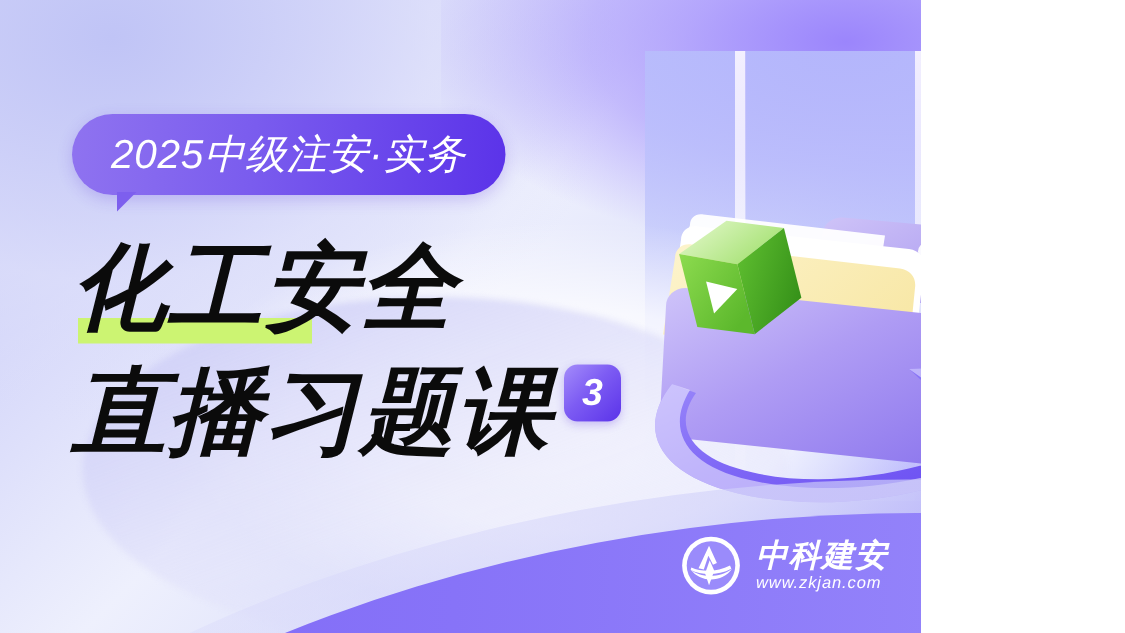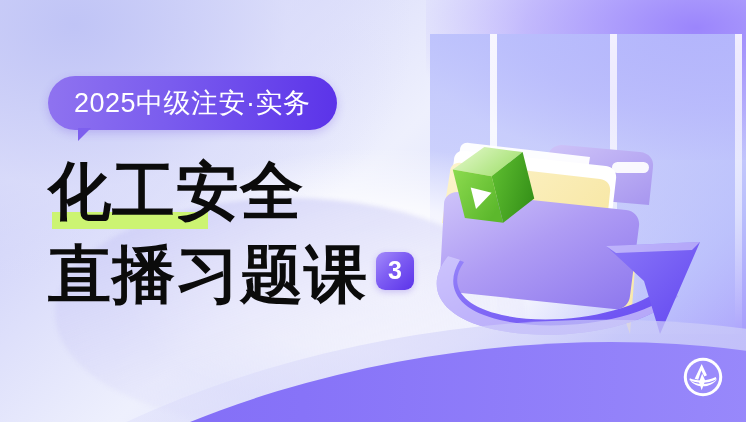--- a/index.html
+++ b/index.html
@@ -2,26 +2,27 @@
 <html><head>
 <meta charset="utf-8">
 <style>
   html, body {
     margin: 0;
     padding: 0;
     background: #ffffff;
   }
   #banner {
     position: relative;
-    width: 746px;
+    width: 614px;
     height: 422px;
     overflow: hidden;
     font-family: "Liberation Sans", "DejaVu Sans", sans-serif;
     background: linear-gradient(135deg, #c3c6f7 0%, #d6d8fa 22%, #eef0fd 46%, #dfe2fb 64%, #b9befc 82%, #9a85fc 100%);
     user-select: none;
+    font-style: italic;
   }
 
   
   .bg-wash-left {
     position: absolute;
     left: -10px; top: -20px;
     width: 420px; height: 300px;
     background: radial-gradient(ellipse at 20% 15%, #c0c4f6 0%, rgba(220,222,250,0.65) 45%, rgba(255,255,255,0) 72%);
   }
   .bg-wash-topright {
@@ -143,21 +144,21 @@
   }
   .cn-title {
     position: relative;
     z-index: 1;
     font-family: "DejaVu Serif", "Liberation Serif", serif;
     font-weight: 700;
     font-size: 63px;
     color: #0b0b0b;
     letter-spacing: 1px;
   }
-  .line2 { display: flex; align-items: center; }
+  .line2 { display: flex; align-items: flex-start; }
   .num-badge {
     display: inline-flex;
     align-items: center;
     justify-content: center;
     width: 38px; height: 38px;
     margin-left: 8px;
     margin-bottom: 8px;
     border-radius: 9px;
     background: linear-gradient(135deg, #a48cfa 0%, #7d5cf3 45%, #5b33e9 100%);
     color: #ffffff;
@@ -327,15 +328,19 @@
 
   <div class="logo">
     <svg class="logo-mark" viewBox="0 0 48 48" xmlns="http://www.w3.org/2000/svg">
       <circle cx="24" cy="24" r="22" fill="#ffffff"></circle>
       <circle cx="24" cy="24" r="18.5" fill="#9a8bfb"></circle>
       <path d="M22.5 9 L28.5 22 L25.5 23.5 L22 16.5 L18.5 27 L14.5 26 Z" fill="#ffffff"></path>
       <path d="M23 20 L26.5 28 L22.5 39 L19.5 30 Z" fill="#ffffff"></path>
       <path d="M8.5 27 C15 33 30 34.5 40 26.5 C33 37 16 37.5 8.5 27 Z" fill="#ffffff"></path>
       <path d="M9 25.5 C17 29 29 29 38.5 24 L39.5 26.5 C29 32 16.5 31.5 8.5 27.5 Z" fill="#ffffff"></path>
     </svg>
+    <div class="logo-txt">
+      <span class="logo-name">中科建安</span>
+      <span class="logo-url">www.zkjan.com</span>
+    </div>
   </div>
 
 </div>
 
 </body></html>

